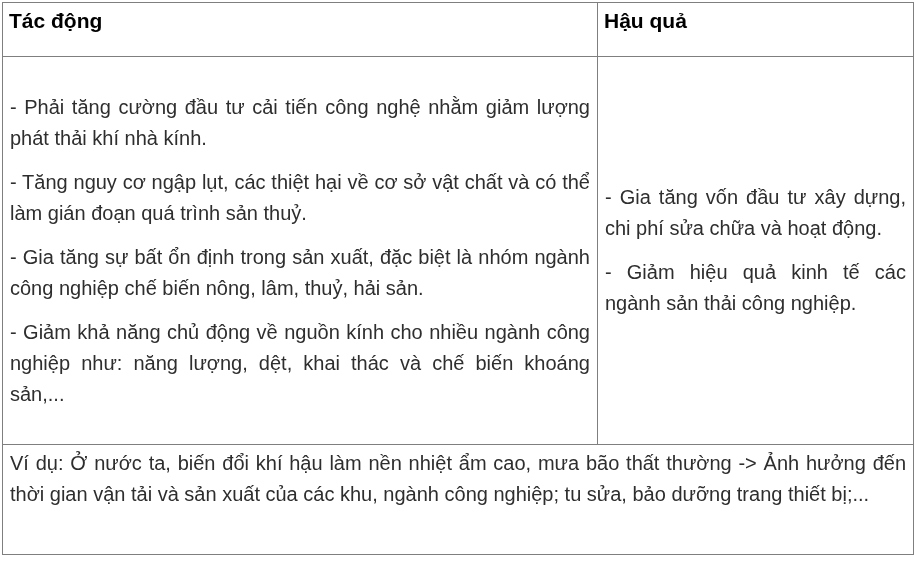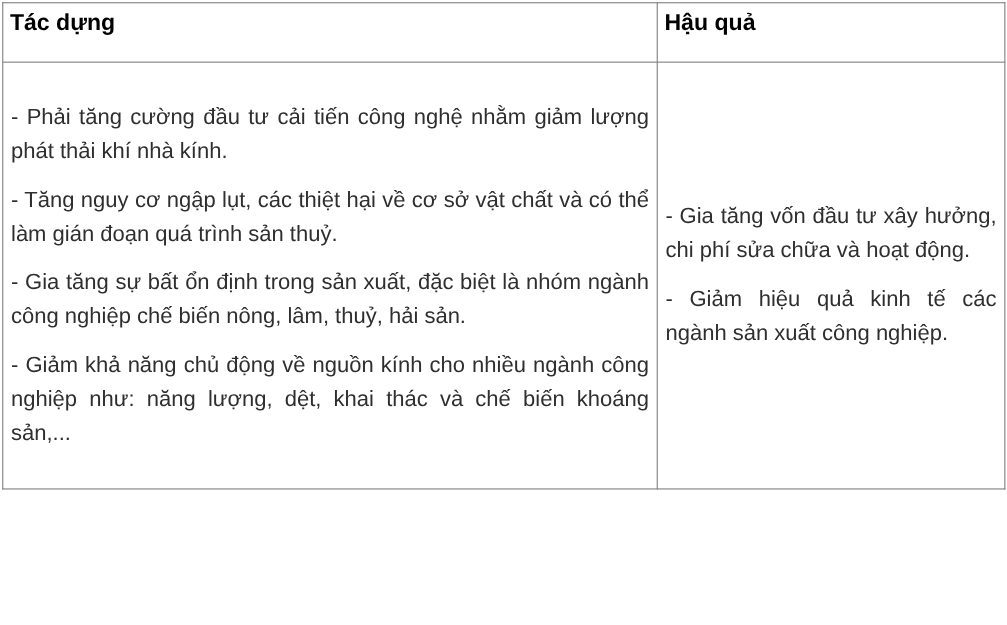--- a/index.html
+++ b/index.html
@@ -67,31 +67,36 @@
 </head>
 <body>
 
 <table class="impact-table">
   <colgroup>
     <col class="col-left">
     <col class="col-right">
   </colgroup>
   <thead>
     <tr>
-      <th>Tác dựng</th>
+      <th>Tác động</th>
       <th>Hậu quả</th>
     </tr>
   </thead>
   <tbody>
     <tr>
       <td class="body-cell">
         <p>- Phải tăng cường đầu tư cải tiến công nghệ nhằm giảm lượng phát thải khí nhà kính.</p>
         <p>- Tăng nguy cơ ngập lụt, các thiệt hại về cơ sở vật chất và có thể làm gián đoạn quá trình sản thuỷ.</p>
         <p>- Gia tăng sự bất ổn định trong sản xuất, đặc biệt là nhóm ngành công nghiệp chế biến nông, lâm, thuỷ, hải sản.</p>
         <p>- Giảm khả năng chủ động về nguồn kính cho nhiều ngành công nghiệp như: năng lượng, dệt, khai thác và chế biến khoáng sản,...</p>
       </td>
       <td class="body-cell">
-        <p>- Gia tăng vốn đầu tư xây hưởng, chi phí sửa chữa và hoạt động.</p>
-        <p>- Giảm hiệu quả kinh tế các ngành sản xuất công nghiệp.</p>
+        <p>- Gia tăng vốn đầu tư xây dựng, chi phí sửa chữa và hoạt động.</p>
+        <p>- Giảm hiệu quả kinh tế các ngành sản thải công nghiệp.</p>
+      </td>
+    </tr>
+    <tr>
+      <td class="example-cell" colspan="2">
+        <p>Ví dụ: Ở nước ta, biến đổi khí hậu làm nền nhiệt ẩm cao, mưa bão thất thường -&gt; Ảnh hưởng đến thời gian vận tải và sản xuất của các khu, ngành công nghiệp; tu sửa, bảo dưỡng trang thiết bị;...</p>
       </td>
     </tr>
   </tbody>
 </table>
 
 </body></html>

